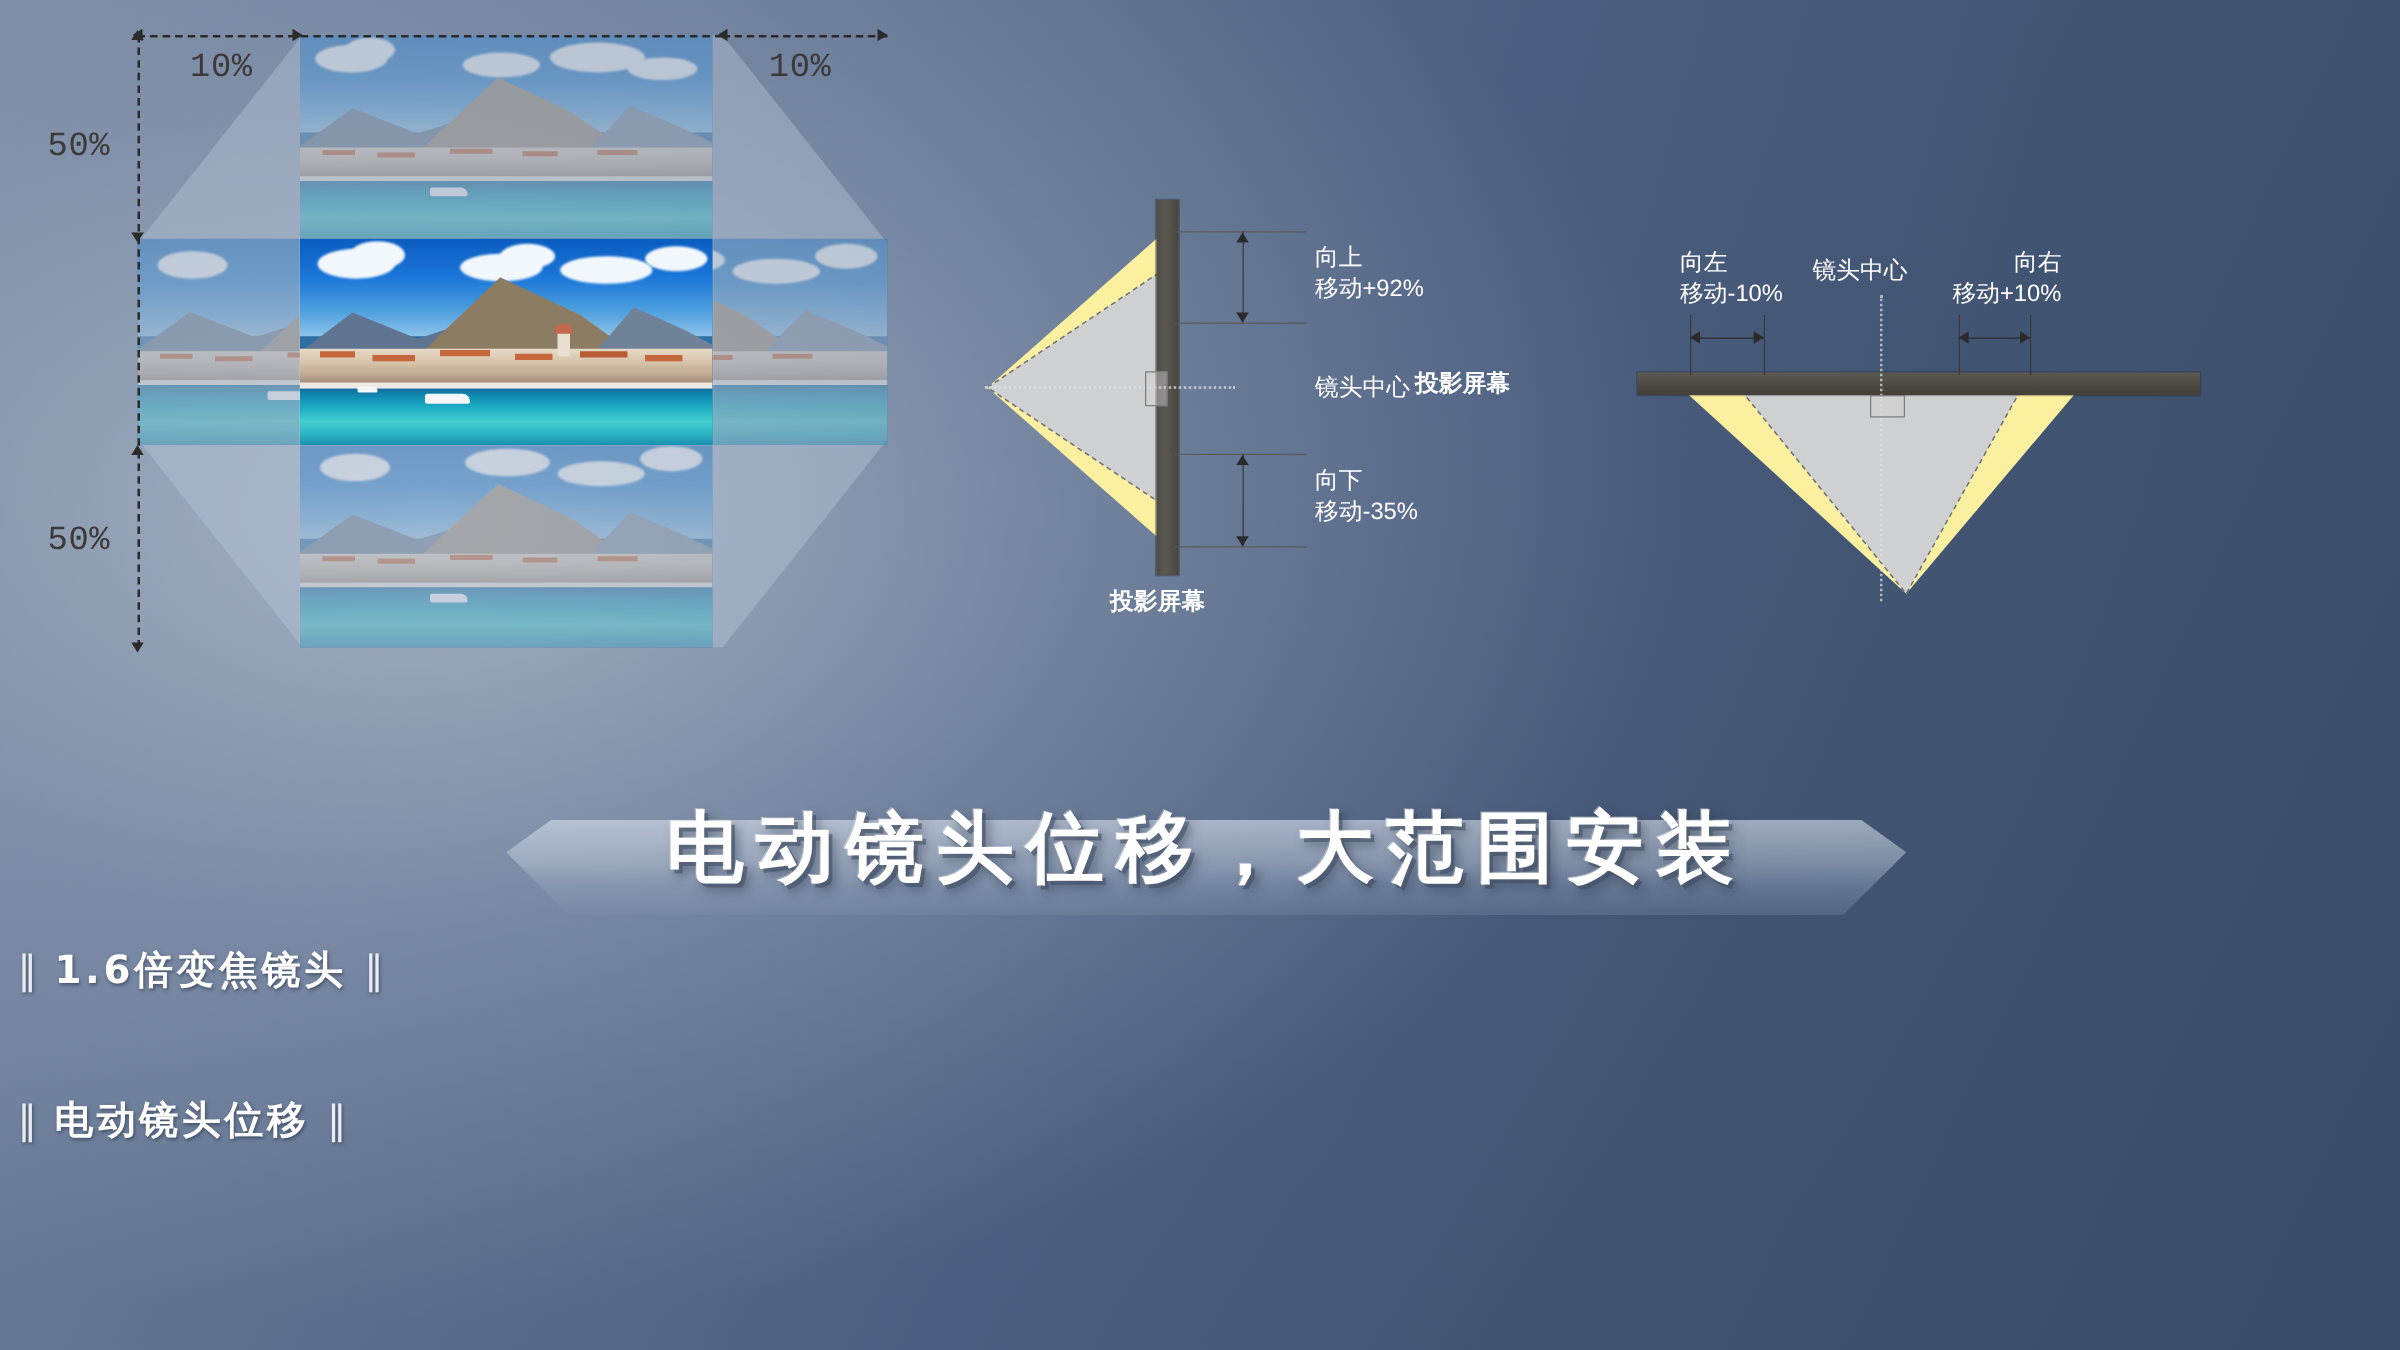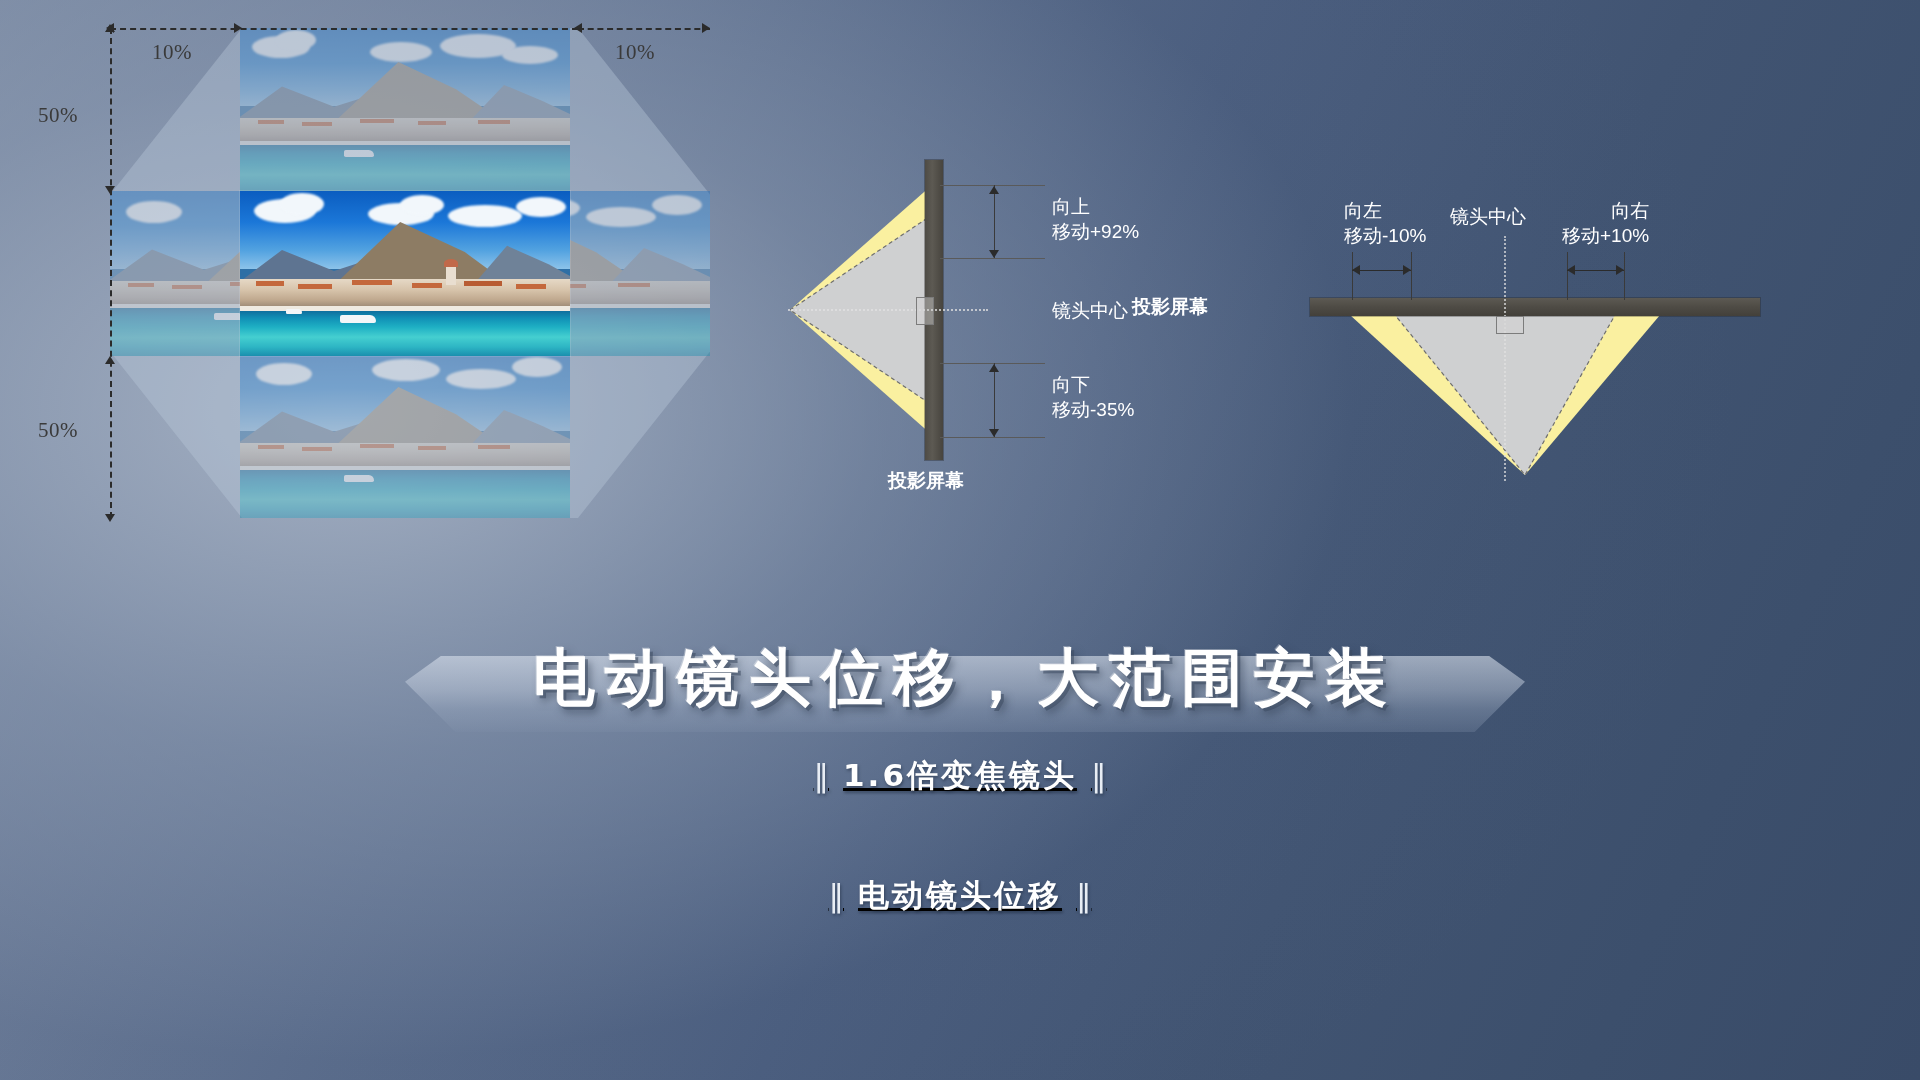--- a/index.html
+++ b/index.html
@@ -45,22 +45,22 @@
 
   
   .dash-v{position:absolute;border-left:2px dashed #2b2b2b;}
   .dash-h{position:absolute;border-top:2px dashed #2b2b2b;}
   .arrowhead{position:absolute;width:0;height:0;}
   .ah-up{border-left:5px solid transparent;border-right:5px solid transparent;border-bottom:8px solid #2b2b2b;}
   .ah-down{border-left:5px solid transparent;border-right:5px solid transparent;border-top:8px solid #2b2b2b;}
   .ah-left{border-top:5px solid transparent;border-bottom:5px solid transparent;border-right:8px solid #2b2b2b;}
   .ah-right{border-top:5px solid transparent;border-bottom:5px solid transparent;border-left:8px solid #2b2b2b;}
 
-  .pct-label{position:absolute;color:#3a3a3a;font-size:21px;letter-spacing:0.5px;
-    font-family:Liberation Serif, serif;}
+  .pct-label{position:absolute;color:#3a3a3a;font-size:27px;letter-spacing:0.5px;
+    font-family:Liberation Mono, monospace;}
 
   
   #midDiagram{position:absolute;left:780px;top:150px;width:360px;height:360px;}
   .screen-v{position:absolute;left:143px;top:10px;width:18px;height:300px;
     background:linear-gradient(90deg,#4e4b45 0%,#5d5a53 40%,#47443e 100%);
     box-shadow:0 0 0 1px rgba(30,30,30,0.35);}
   .lensbox{position:absolute;width:16px;height:26px;border:1px solid #7c7c7c;background:rgba(210,210,210,0.45);}
   .axis-dot{position:absolute;border-top:2px dotted rgba(225,225,225,0.75);}
   .dimline{position:absolute;border-top:1px solid #5a5a5a;}
   .dimv{position:absolute;border-left:1px solid #3a3a3a;}
@@ -87,21 +87,21 @@
     font-size:62px;font-weight:bold;letter-spacing:10px;color:#ffffff;
     font-family:"DejaVu Sans","Liberation Sans",sans-serif;
     text-shadow:
        3px 3px 0 rgba(60,74,96,0.55),
        5px 6px 9px rgba(40,52,72,0.55),
       -1px -1px 0 rgba(255,255,255,0.35);
     line-height:96px;
   }
 
   
-  #textblock{position:absolute;left:0;top:755px;width:1920px;text-align:center;text-decoration:underline;}
+  #textblock{position:absolute;left:0;top:755px;width:1920px;}
   .sec-head{
     color:#ffffff;font-size:31px;font-weight:bold;letter-spacing:3px;
     font-family:"DejaVu Sans","Liberation Sans",sans-serif;
     text-shadow:1px 2px 3px rgba(30,42,62,0.55);
     margin:0;padding:0;
   }
   .bar{color:#e8edf4;font-weight:normal;letter-spacing:0;padding:0 14px;}
   .sec-body{
     color:#ffffff;font-size:30px;letter-spacing:1px;
     font-family:"DejaVu Sans","Liberation Sans",sans-serif;

